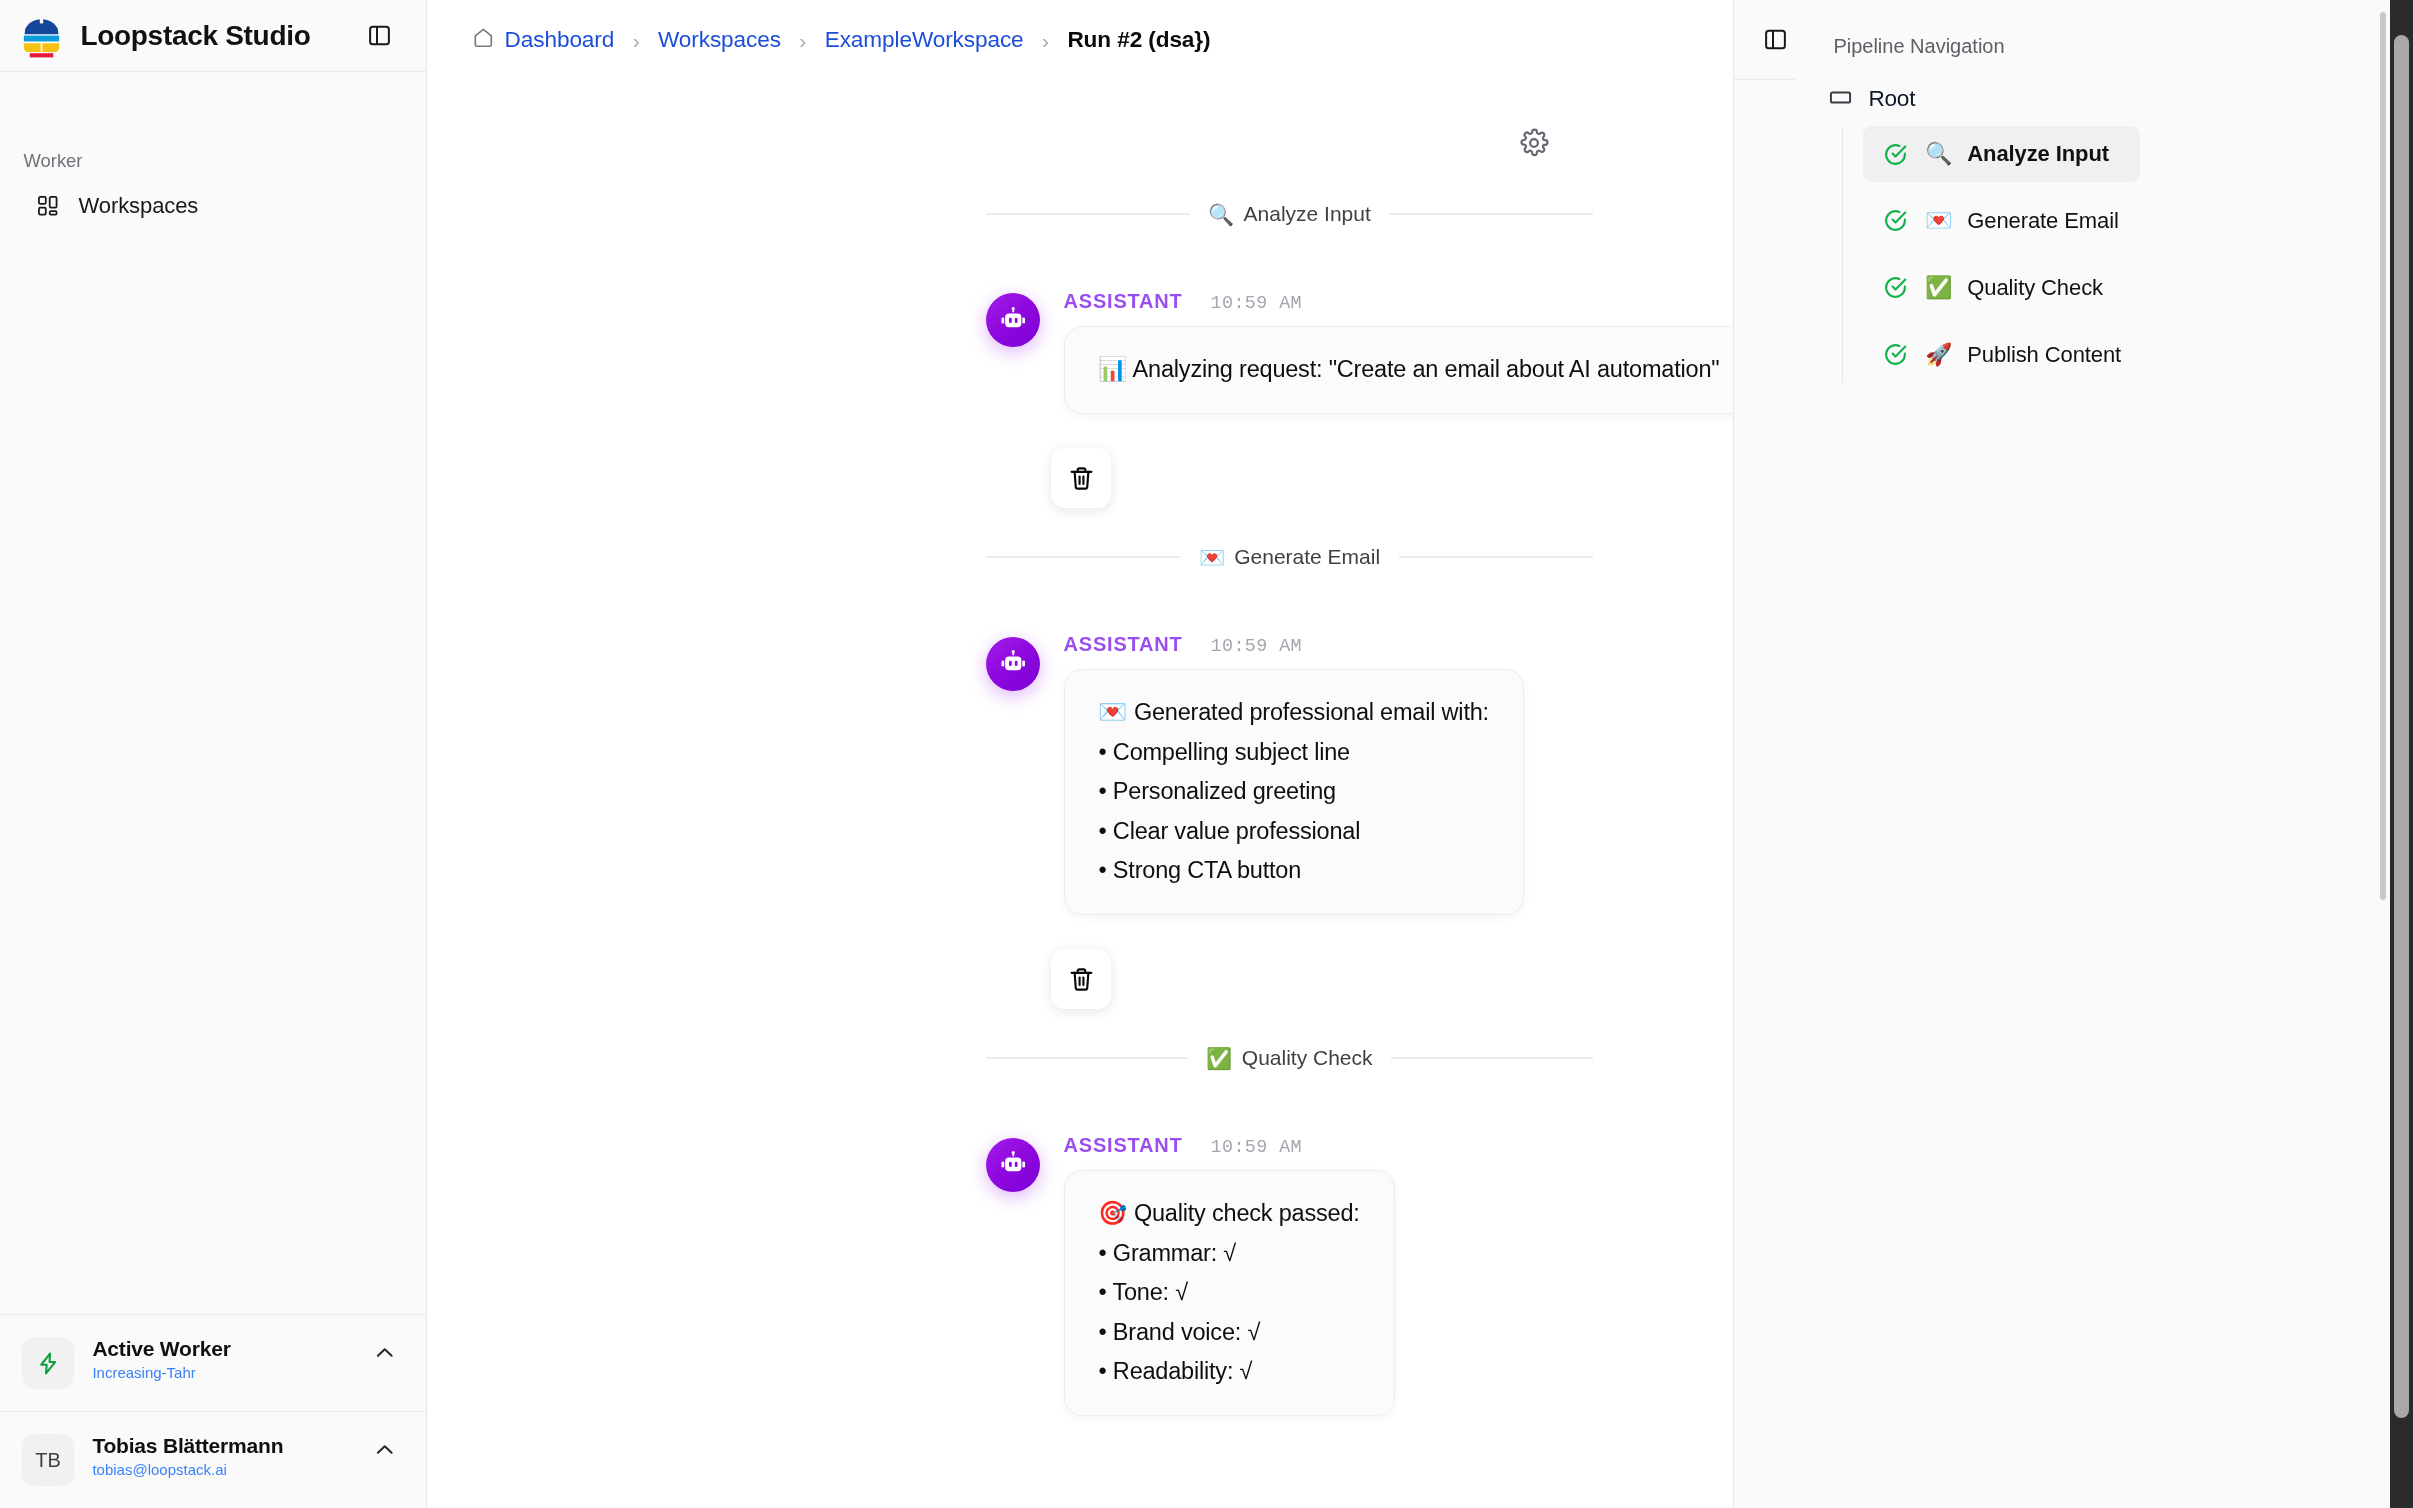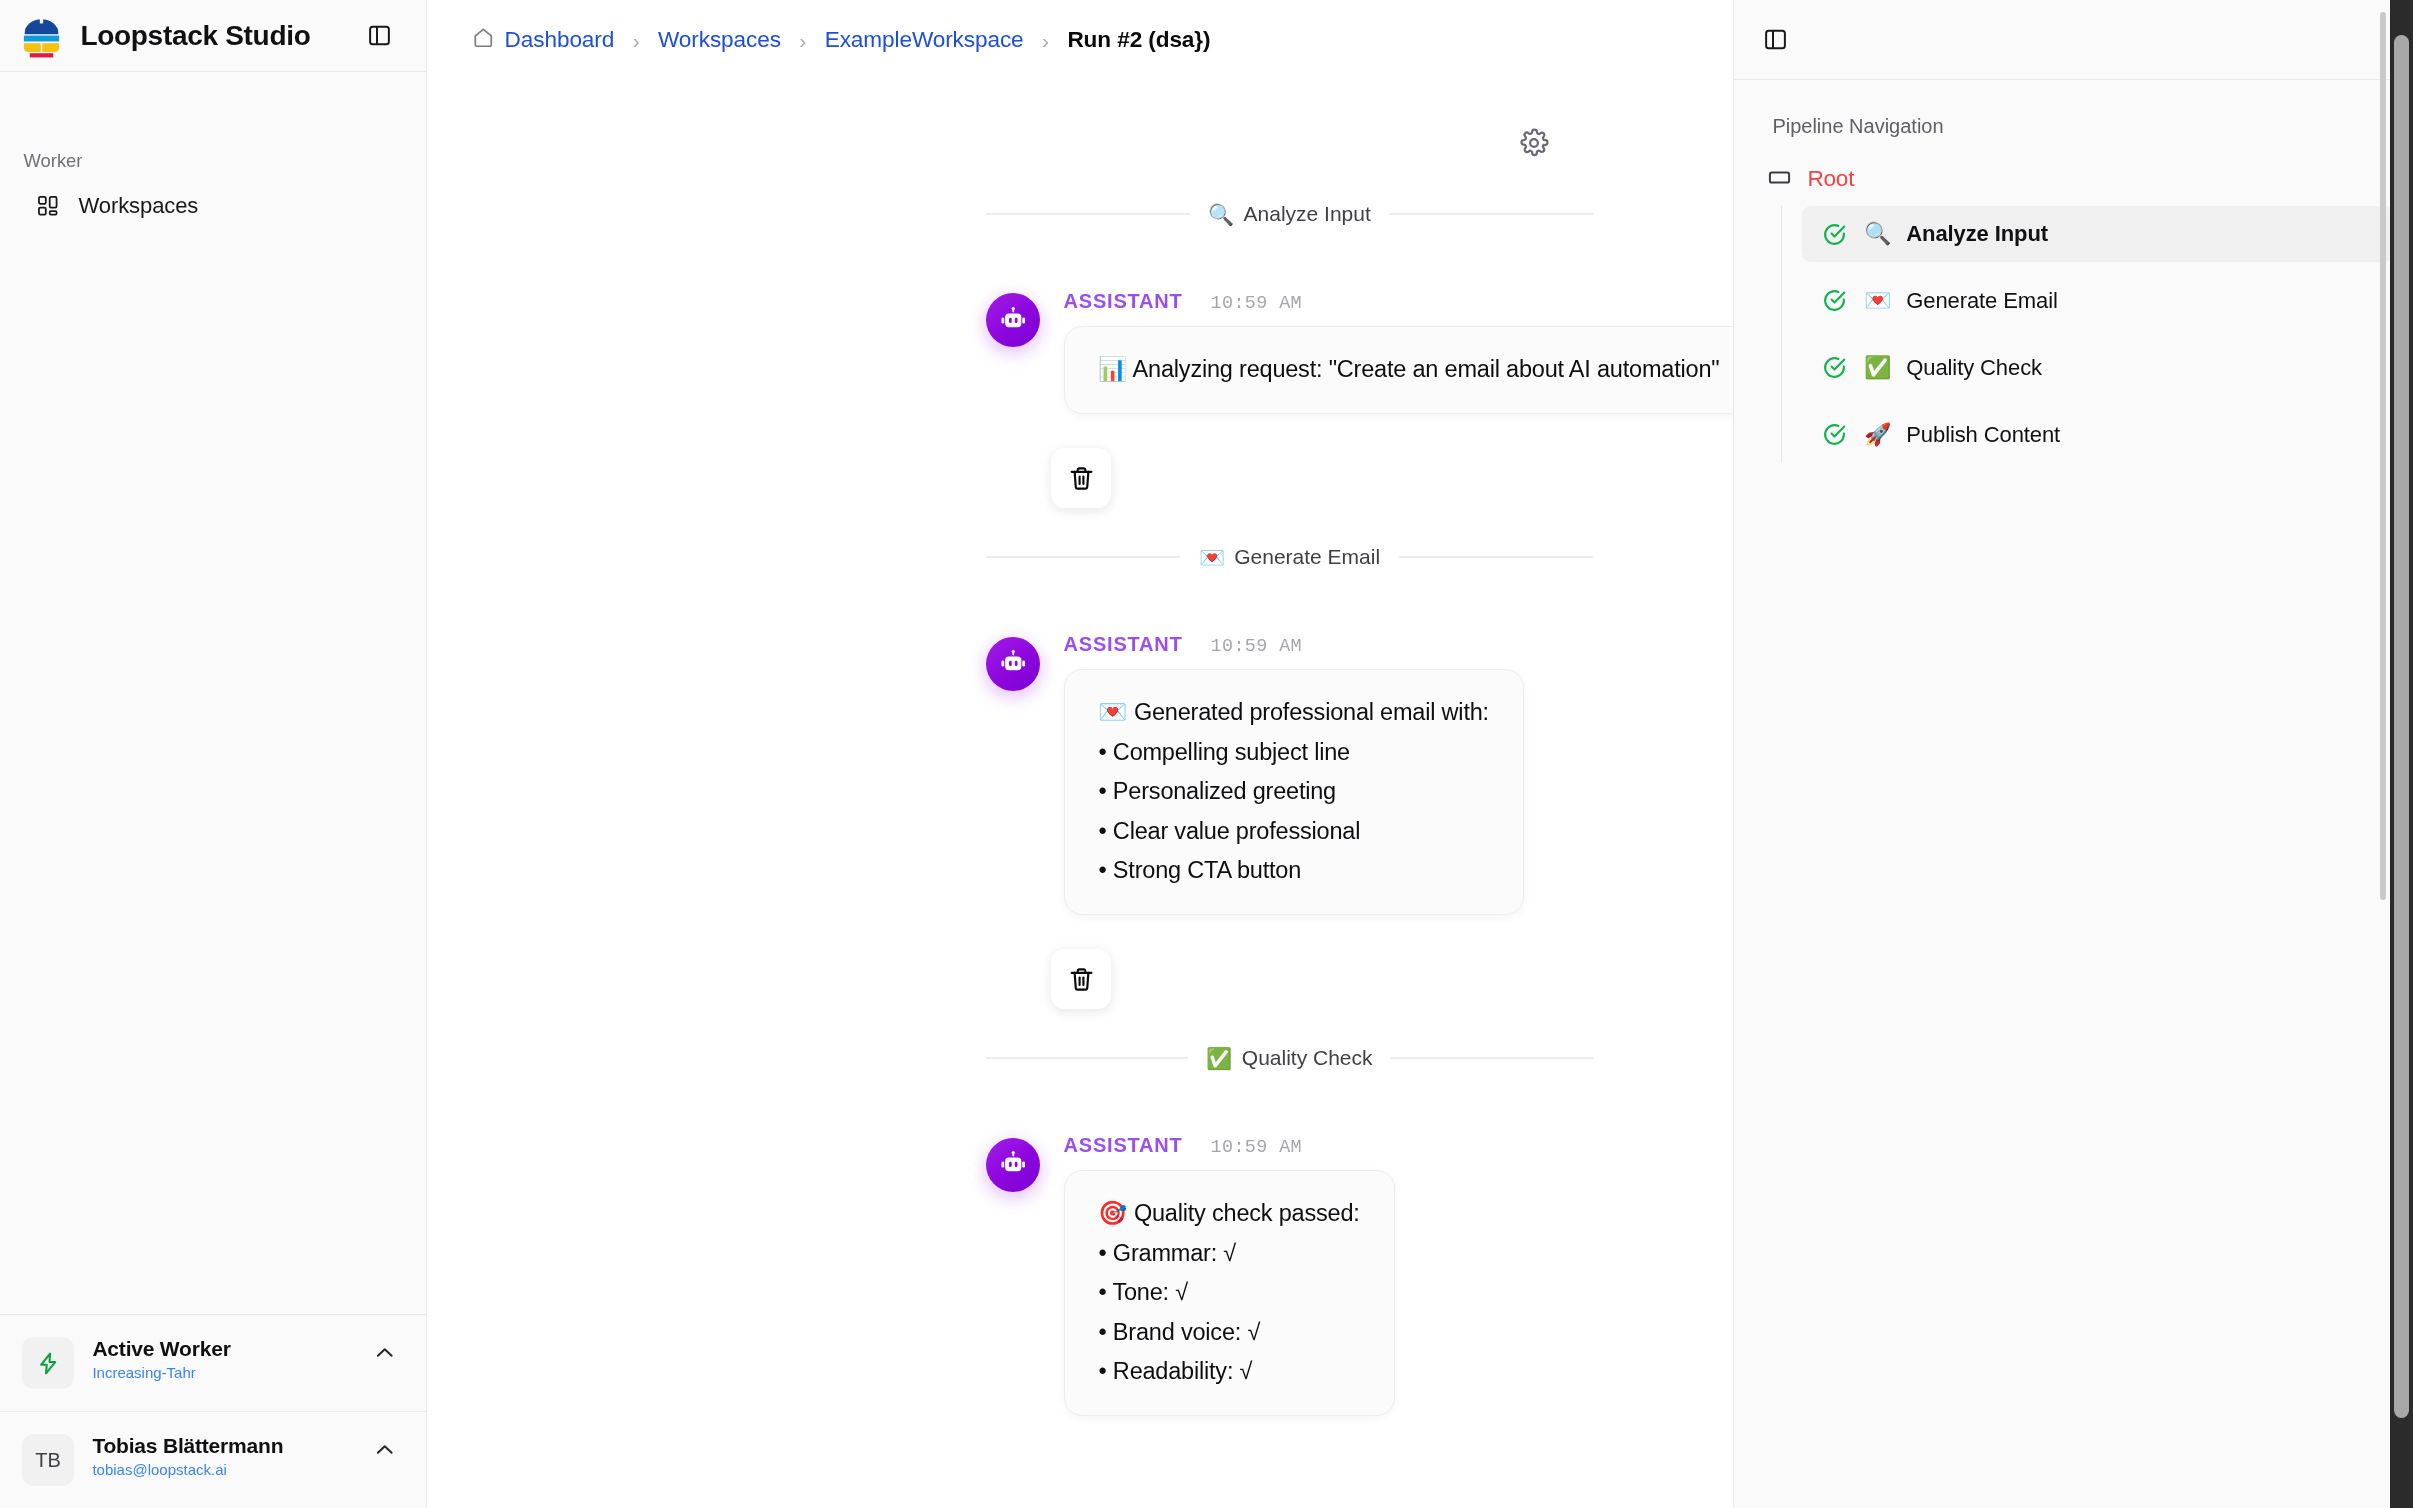--- a/index.html
+++ b/index.html
@@ -237,21 +237,20 @@
     display: flex; align-items: center; justify-content: center;
   }
 
   
   #rightpanel {
     width: 679px;
     flex: none;
     height: 1508px;
     background: #fafafa;
     display: flex;
-    flex-direction: column;
   }
   .rp-header {
     height: 80px;
     flex: none;
     display: flex; align-items: center;
     padding-left: 22px;
     border-bottom: 1.7px solid #e9e9e9;
   }
   .rp-toggle {
     width: 39px; height: 39px;
@@ -261,21 +260,21 @@
   .rp-body { padding: 23.5px 20px 0 20px; }
   .rp-title {
     font-size: 20px;
     color: #5e5e67;
     padding: 11.7px 0 18.4px 18.4px;
   }
   .tree-root {
     display: flex; align-items: center; gap: 15px;
     padding: 8.4px 0 8.4px 13.4px;
   }
-  .tree-root-label { font-size: 22.6px; color: #ef4444; letter-spacing: -0.2px;}
+  .tree-root-label { font-size: 22.6px; color: #0f172a; letter-spacing: -0.2px;}
   .tree-children {
     margin-left: 27px;
     border-left: 1.7px solid #e6e6e8;
     padding-left: 20px;
     margin-top: 5px;
   }
   .tree-item {
     display: flex; align-items: center; gap: 15px;
     padding: 13.4px 18.4px;
     border-radius: 9.2px;

